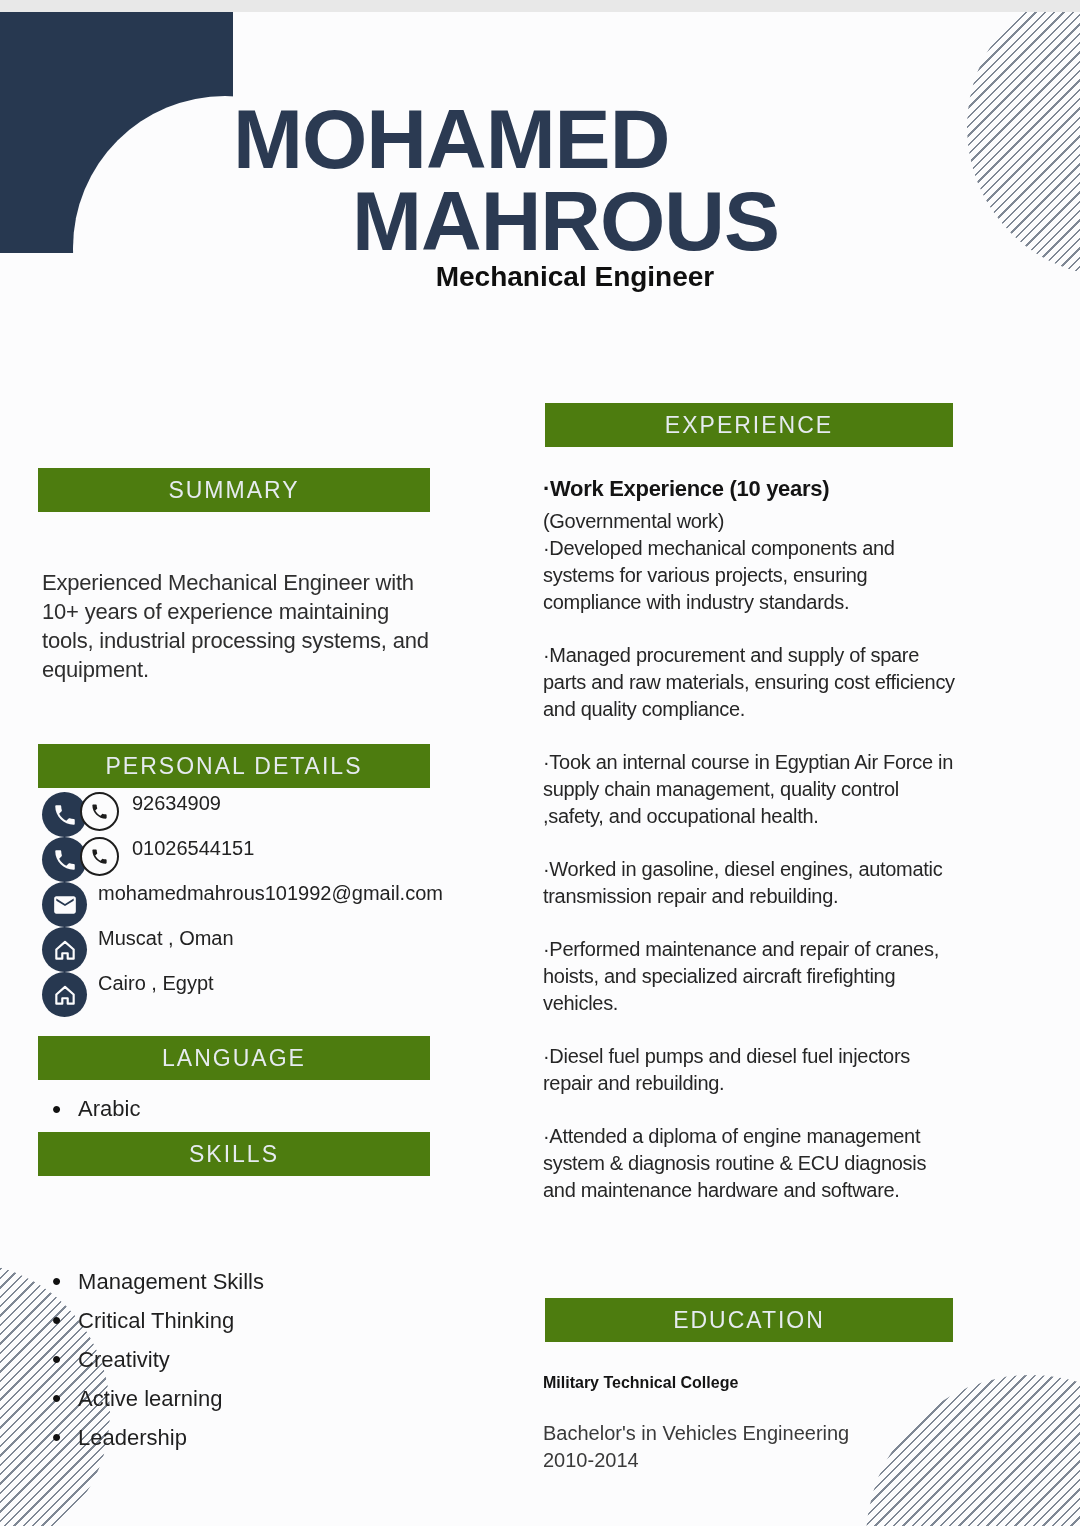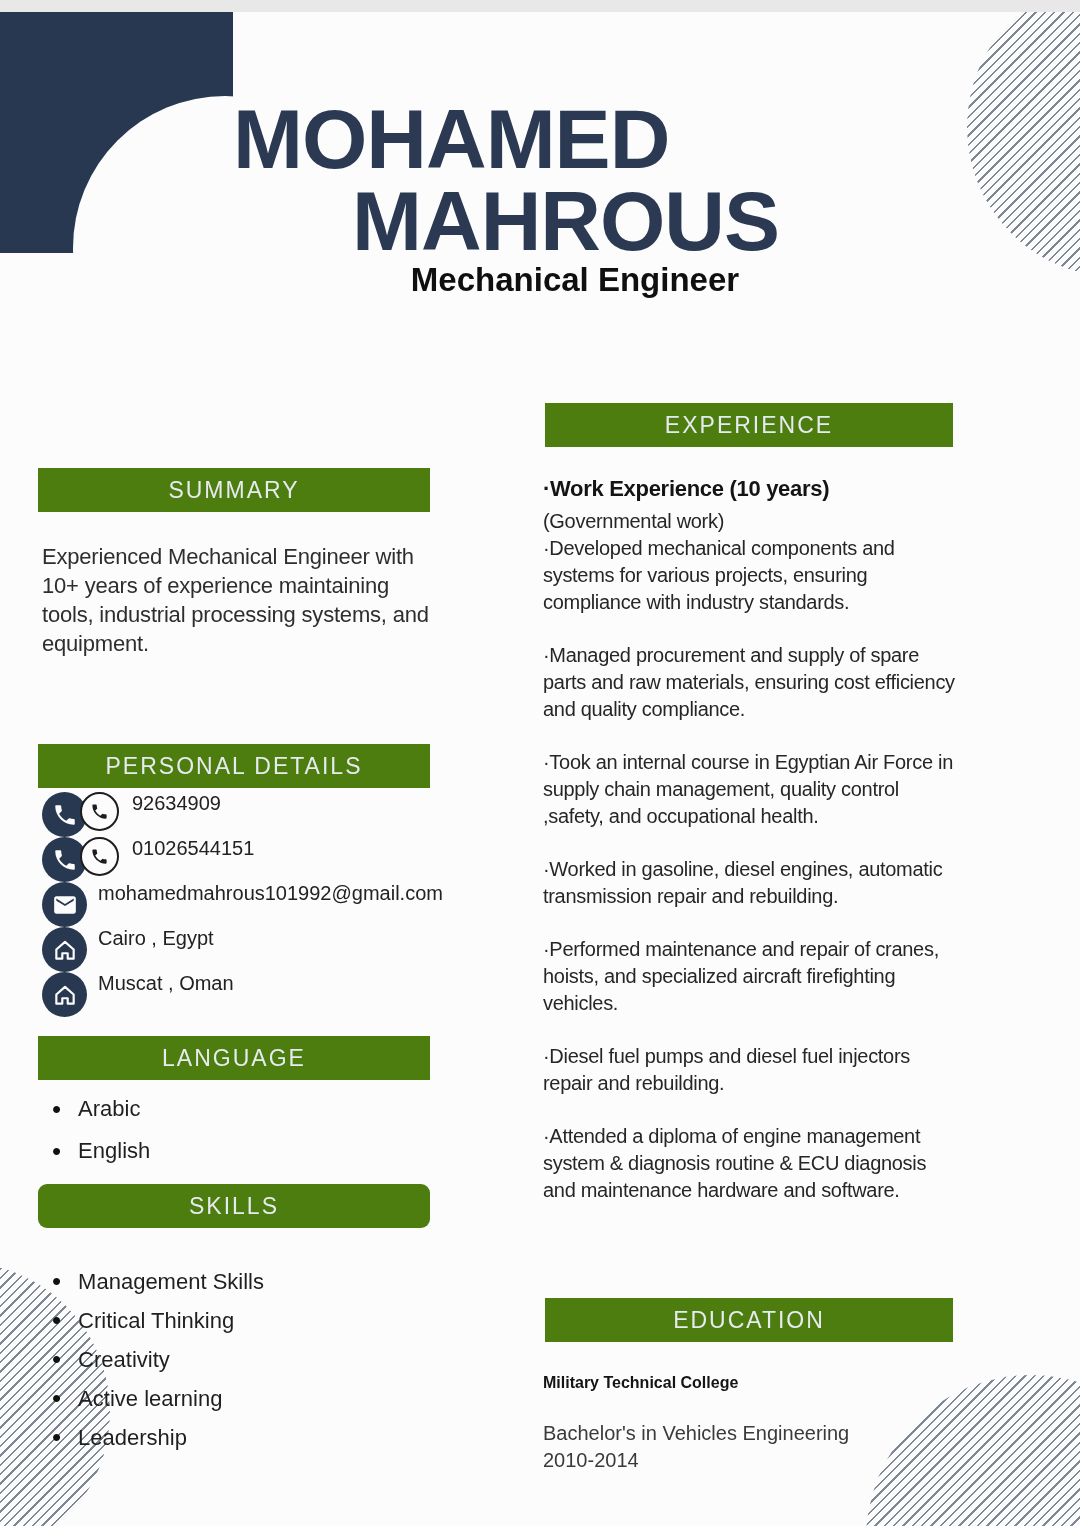--- a/index.html
+++ b/index.html
@@ -17,37 +17,37 @@
     position:absolute;border-radius:50%;z-index:0;
     background:repeating-linear-gradient(135deg,#7e8794 0px,#7e8794 1.7px,transparent 1.7px,transparent 6.6px);
   }
   .hatch-tr{left:967px;top:-35px;width:300px;height:300px;}
   .hatch-bl{left:-190px;top:1250px;width:300px;height:300px;}
   .hatch-br{left:866px;top:1363px;width:330px;height:330px;}
   
   .name-line{position:absolute;z-index:2;font-weight:900;font-size:84px;line-height:1;color:#2b3a52;letter-spacing:-1px;white-space:nowrap;}
   .name-1{left:233px;top:85px;}
   .name-2{left:352px;top:167px;}
-  .job-subtitle{position:absolute;z-index:2;left:340px;top:249px;width:470px;text-align:center;font-weight:bold;font-size:33px;color:#0f0f0f;}
+  .job-subtitle{position:absolute;z-index:2;left:340px;top:249px;width:470px;text-align:center;font-weight:bold;font-size:28px;color:#0f0f0f;}
   
   .bar{
     position:absolute;z-index:2;background:#4d7c0f;color:#e6ebf0;
     display:flex;align-items:center;justify-content:center;
     font-size:23px;font-weight:500;letter-spacing:2px;
   }
   .bar-left{left:38px;width:392px;height:44px;}
   .bar-right{left:545px;width:408px;height:44px;}
   .summary-bar{top:456px;}
   .pd-bar{top:732px;}
   .lang-bar{top:1024px;}
-  .skills-bar{top:1172px;border-radius:9px;}
+  .skills-bar{top:1120px;}
   .exp-bar{top:391px;}
   .edu-bar{top:1286px;}
   
-  .summary-text{position:absolute;z-index:2;left:42px;top:530px;width:392px;font-size:22px;line-height:29px;letter-spacing:-0.2px;color:#2e2e2e;}
+  .summary-text{position:absolute;z-index:2;left:42px;top:556px;width:392px;font-size:22px;line-height:29px;letter-spacing:-0.2px;color:#2e2e2e;}
   .contact-list{position:absolute;z-index:2;left:42px;top:780px;width:400px;}
   .contact-row{display:flex;align-items:flex-start;height:45px;}
   .circle-icon{
     width:45px;height:45px;border-radius:50%;background:#273850;
     display:flex;align-items:center;justify-content:center;flex:0 0 auto;
   }
   .circle-icon svg{width:26px;height:26px;}
   .wa-icon{
     width:35px;height:35px;border-radius:50%;background:#fcfcfd;border:2.5px solid #1d1d1d;
     display:flex;align-items:center;justify-content:center;flex:0 0 auto;margin-left:-7px;
@@ -127,29 +127,29 @@
           </svg>
       </span>
       <span class="contact-text near">mohamedmahrous101992@gmail.com</span>
     </div>
     <div class="contact-row">
       <span class="circle-icon">
         <svg viewBox="0 0 24 24">
             <path fill="none" stroke="#fcfcfd" stroke-width="2" stroke-linejoin="round" d="M4 11.5 12 4.5l8 7v8.5h-5.5v-5h-5v5H4z"></path>
           </svg>
       </span>
-      <span class="contact-text near">Cairo , Egypt</span>
+      <span class="contact-text near">Muscat , Oman</span>
     </div>
     <div class="contact-row">
       <span class="circle-icon">
         <svg viewBox="0 0 24 24">
             <path fill="none" stroke="#fcfcfd" stroke-width="2" stroke-linejoin="round" d="M4 11.5 12 4.5l8 7v8.5h-5.5v-5h-5v5H4z"></path>
           </svg>
       </span>
-      <span class="contact-text near">Muscat , Oman</span>
+      <span class="contact-text near">Cairo , Egypt</span>
     </div>
   </div>
 
   <div class="bar bar-left lang-bar">LANGUAGE</div>
   <ul class="plain-list lang-list">
     <li>Arabic</li>
     <li>English</li>
   </ul>
 
   <div class="bar bar-left skills-bar">SKILLS</div>

